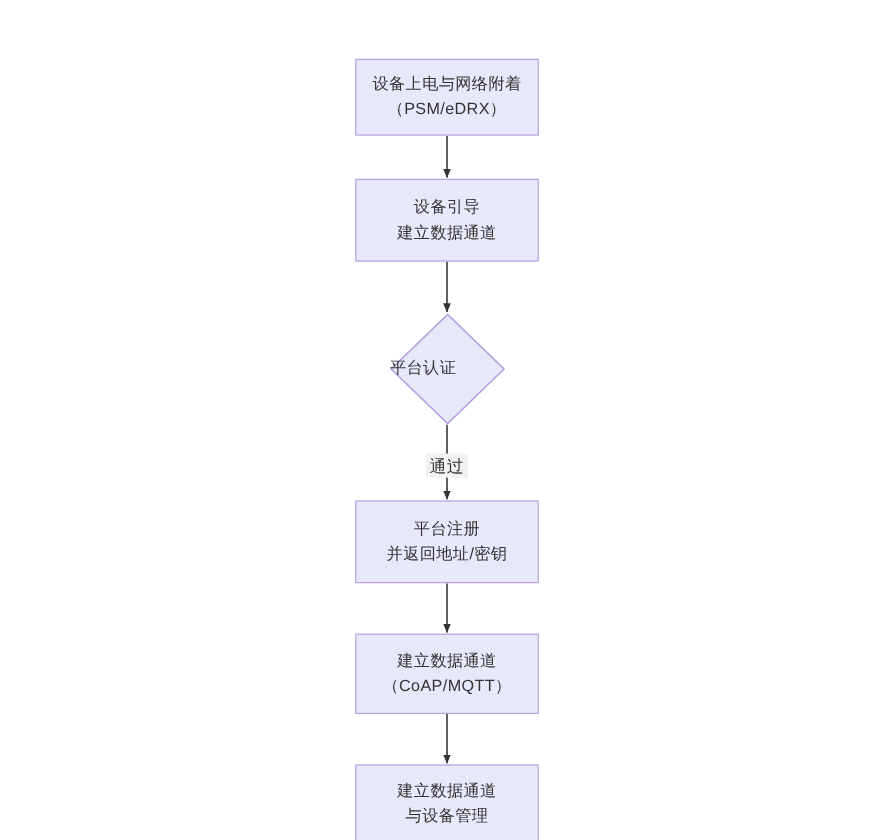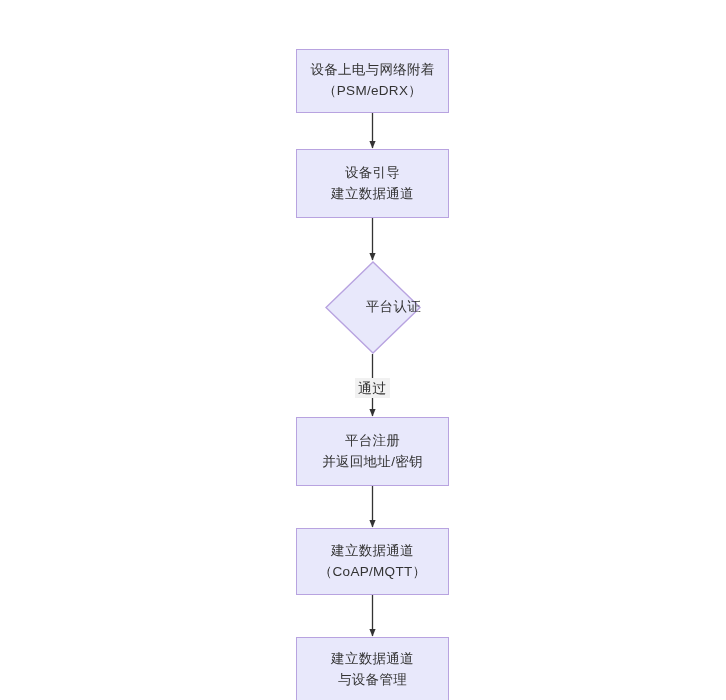--- a/index.html
+++ b/index.html
@@ -47,21 +47,21 @@
   .node-box .line {
     display: block;
     white-space: nowrap;
   }
 
   
   .node-diamond {
     position: absolute;
     display: flex;
     align-items: center;
-    justify-content: flex-end;
+    justify-content: flex-start;
   }
   .node-diamond .diamond-shape {
     position: absolute;
     left: 0;
     top: 0;
     width: 100%;
     height: 100%;
   }
   .node-diamond .diamond-label {
     position: relative;

